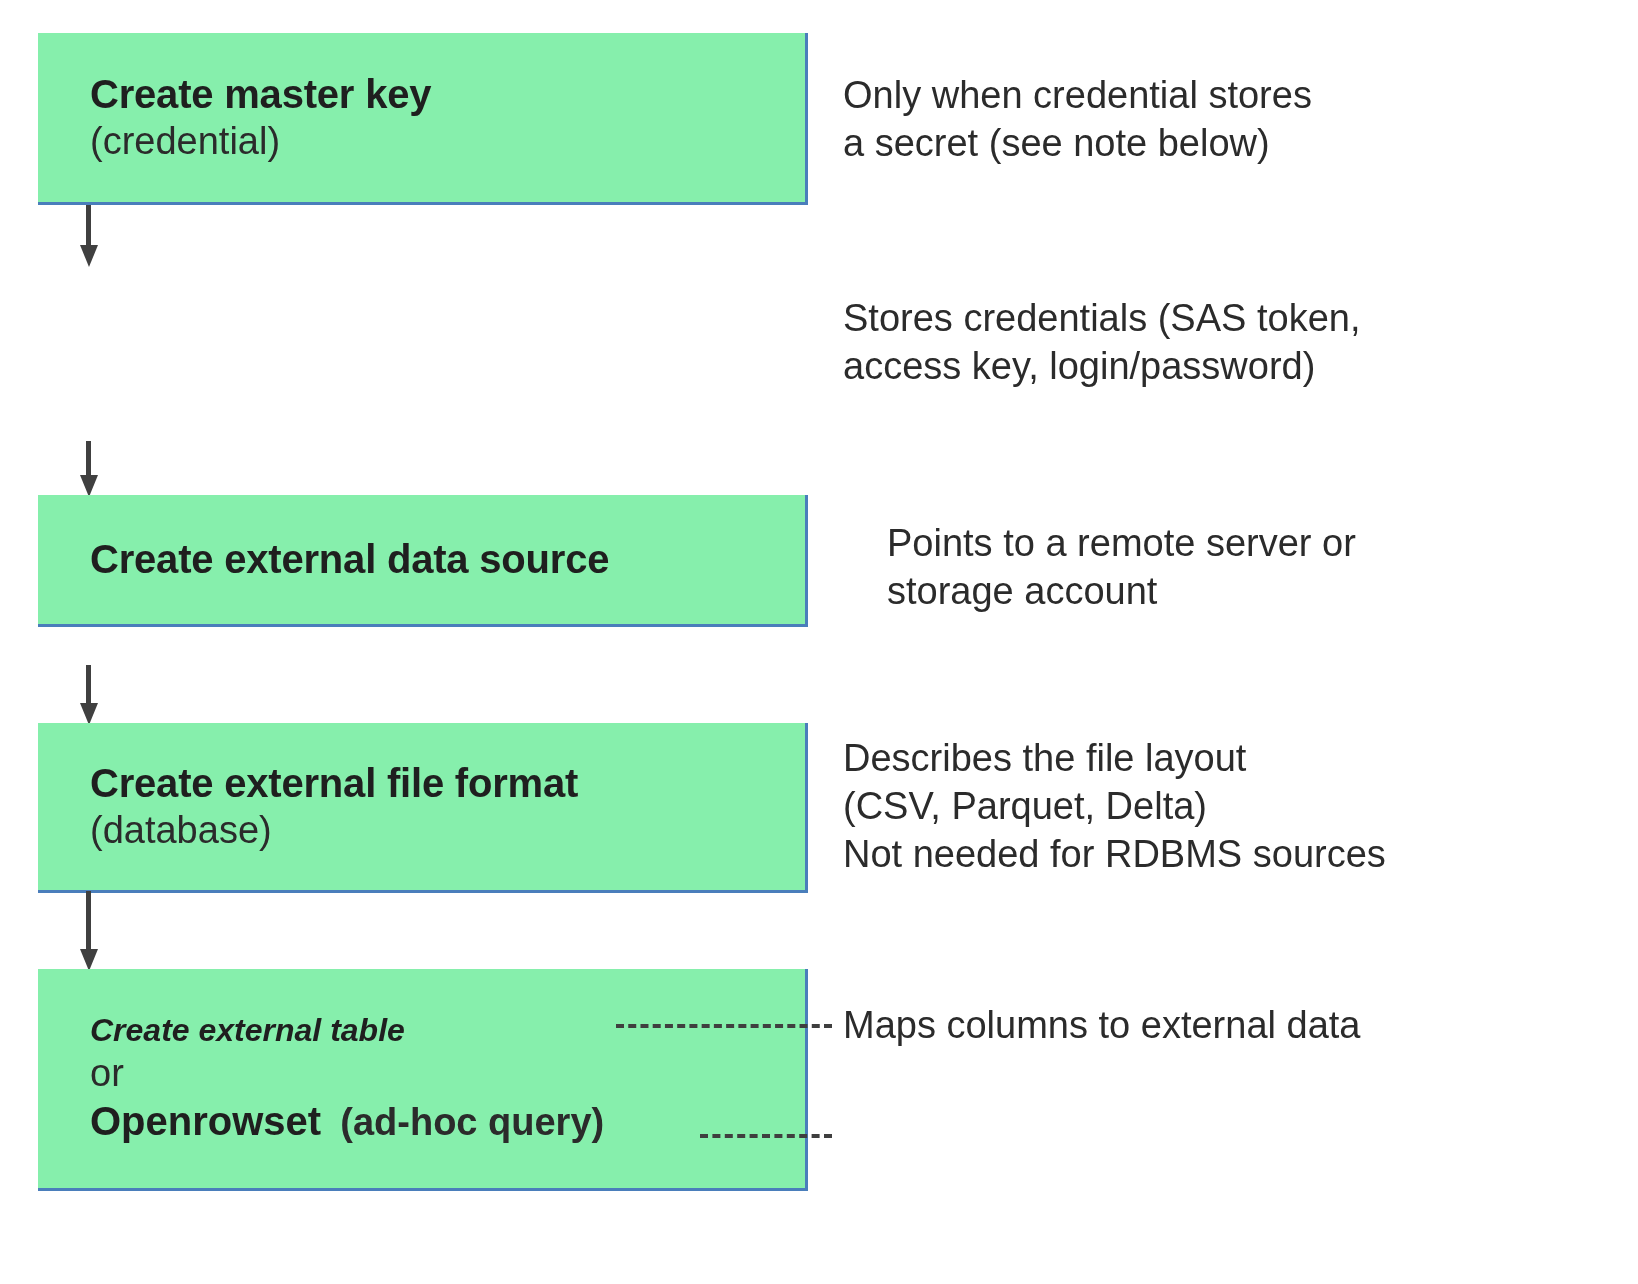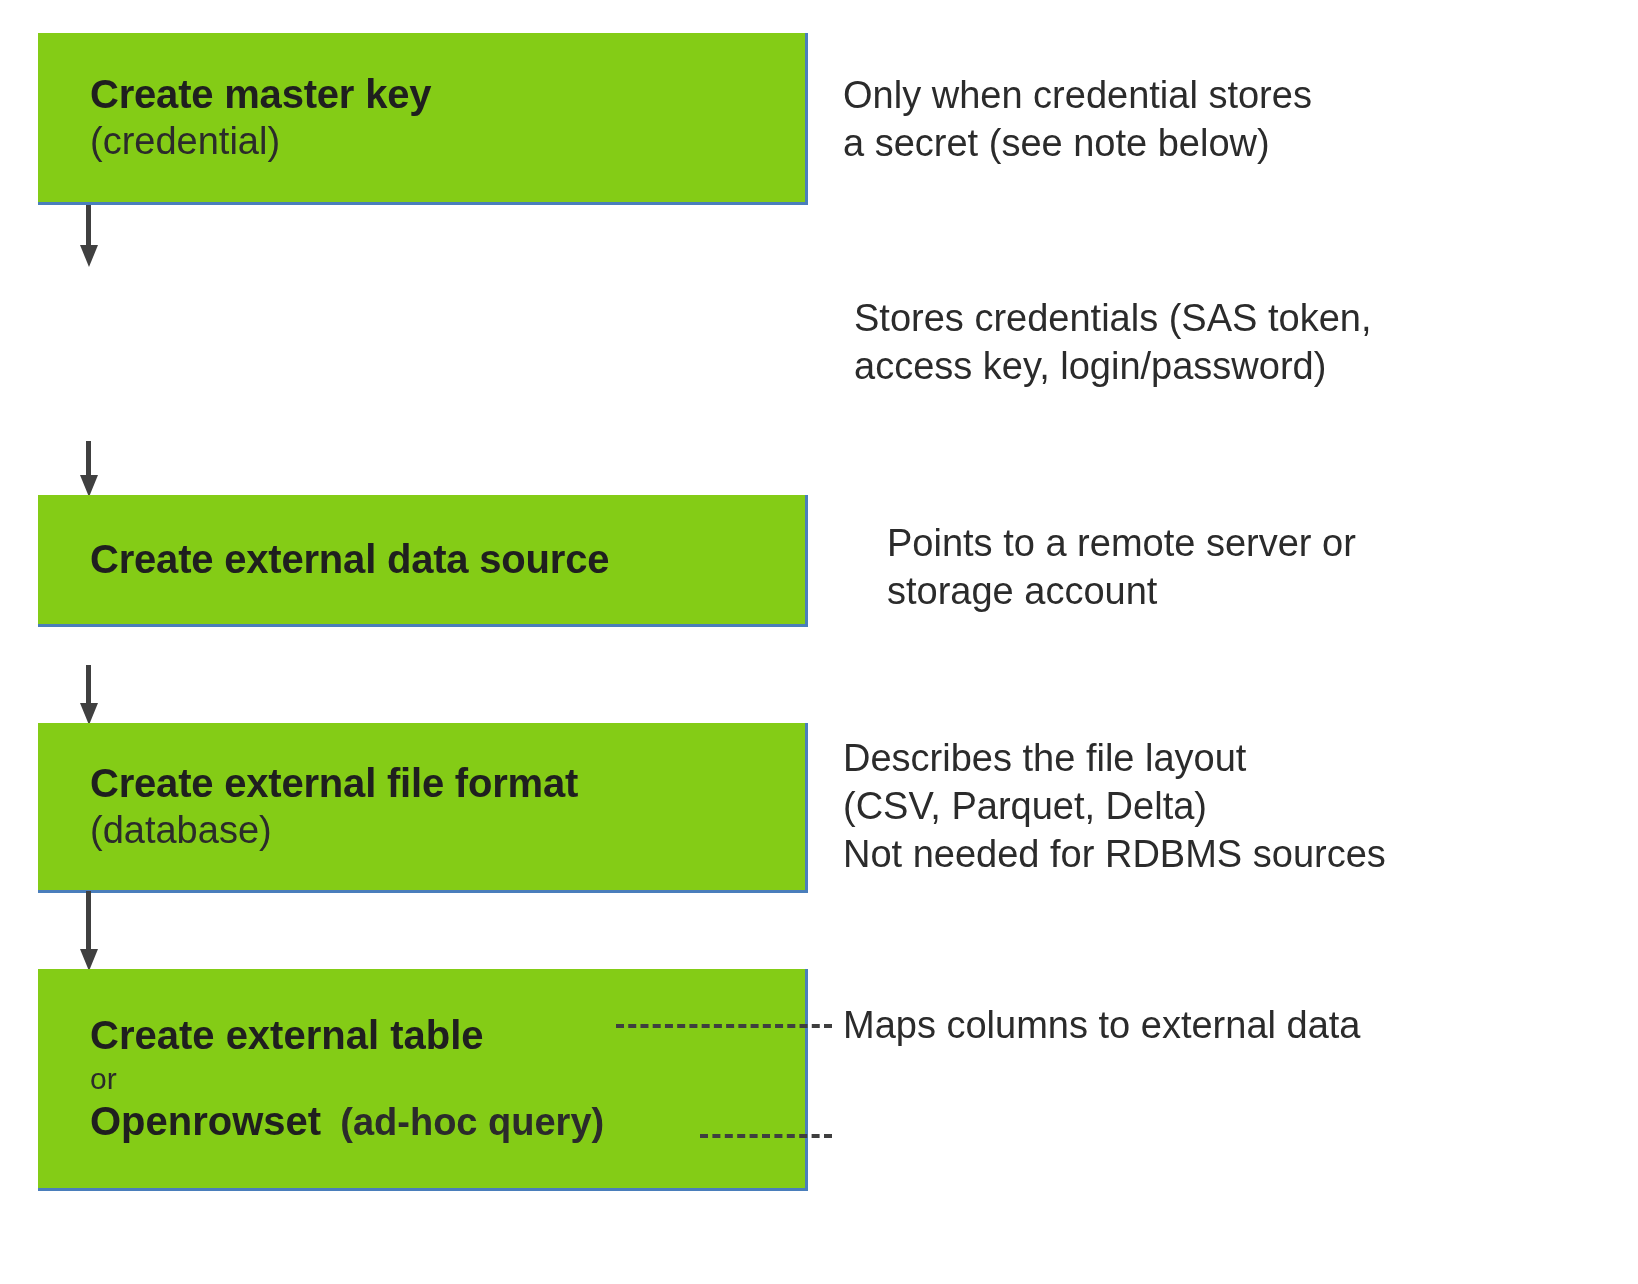--- a/index.html
+++ b/index.html
@@ -18,21 +18,21 @@
     position: relative;
     width: 1638px;
     height: 1284px;
   }
 
   
   .step-box {
     position: absolute;
     left: 38px;
     width: 770px;
-    background: #84cc16;
+    background: #86efac;
     border-right: 3px solid #4a7ebb;
     border-bottom: 3px solid #4a7ebb;
     box-sizing: border-box;
     padding: 0 0 0 52px;
     display: flex;
     flex-direction: column;
     justify-content: center;
   }
   .step-title {
     font-weight: bold;
@@ -97,45 +97,46 @@
   
   .desc {
     position: absolute;
     left: 843px;
     font-size: 38px;
     line-height: 1.26;
     color: #2b2b2b;
     white-space: pre-line;
   }
   #desc-master-key     { top: 72px;  }
-  #desc-scoped-cred    { top: 295px; margin-left: 11px; }
+  #desc-scoped-cred    { top: 295px; }
   #desc-data-source    { top: 520px; margin-left: 44px; }
   #desc-file-format    { top: 735px; }
   #desc-maps-columns   { top: 1002px; }
   #desc-query-files    { top: 1112px; }
 
   
   .dash-line {
     position: absolute;
     height: 0;
     border-top: 4px dashed #3f3f3f;
   }
   #dash-table      { left: 616px; top: 1024px; width: 216px; }
   #dash-openrowset { left: 700px; top: 1134px; width: 132px; }
 
   
   .or-row-1 {
     font-weight: bold;
-    font-size: 40px;
+    font-size: 32px;
     line-height: 1.22;
     color: #1f1f1f;
+    font-style: italic;
   }
   .or-row-2 {
     font-weight: normal;
-    font-size: 30px;
+    font-size: 38px;
     line-height: 1.24;
     color: #2b2b2b;
   }
   .or-row-3 {
     font-size: 40px;
     line-height: 1.22;
     color: #1f1f1f;
   }
   .or-row-3 b { font-weight: bold; }
   .or-row-3 .light { font-weight: bold; font-size: 38px; color: #2b2b2b; margin-left: 8px; }

